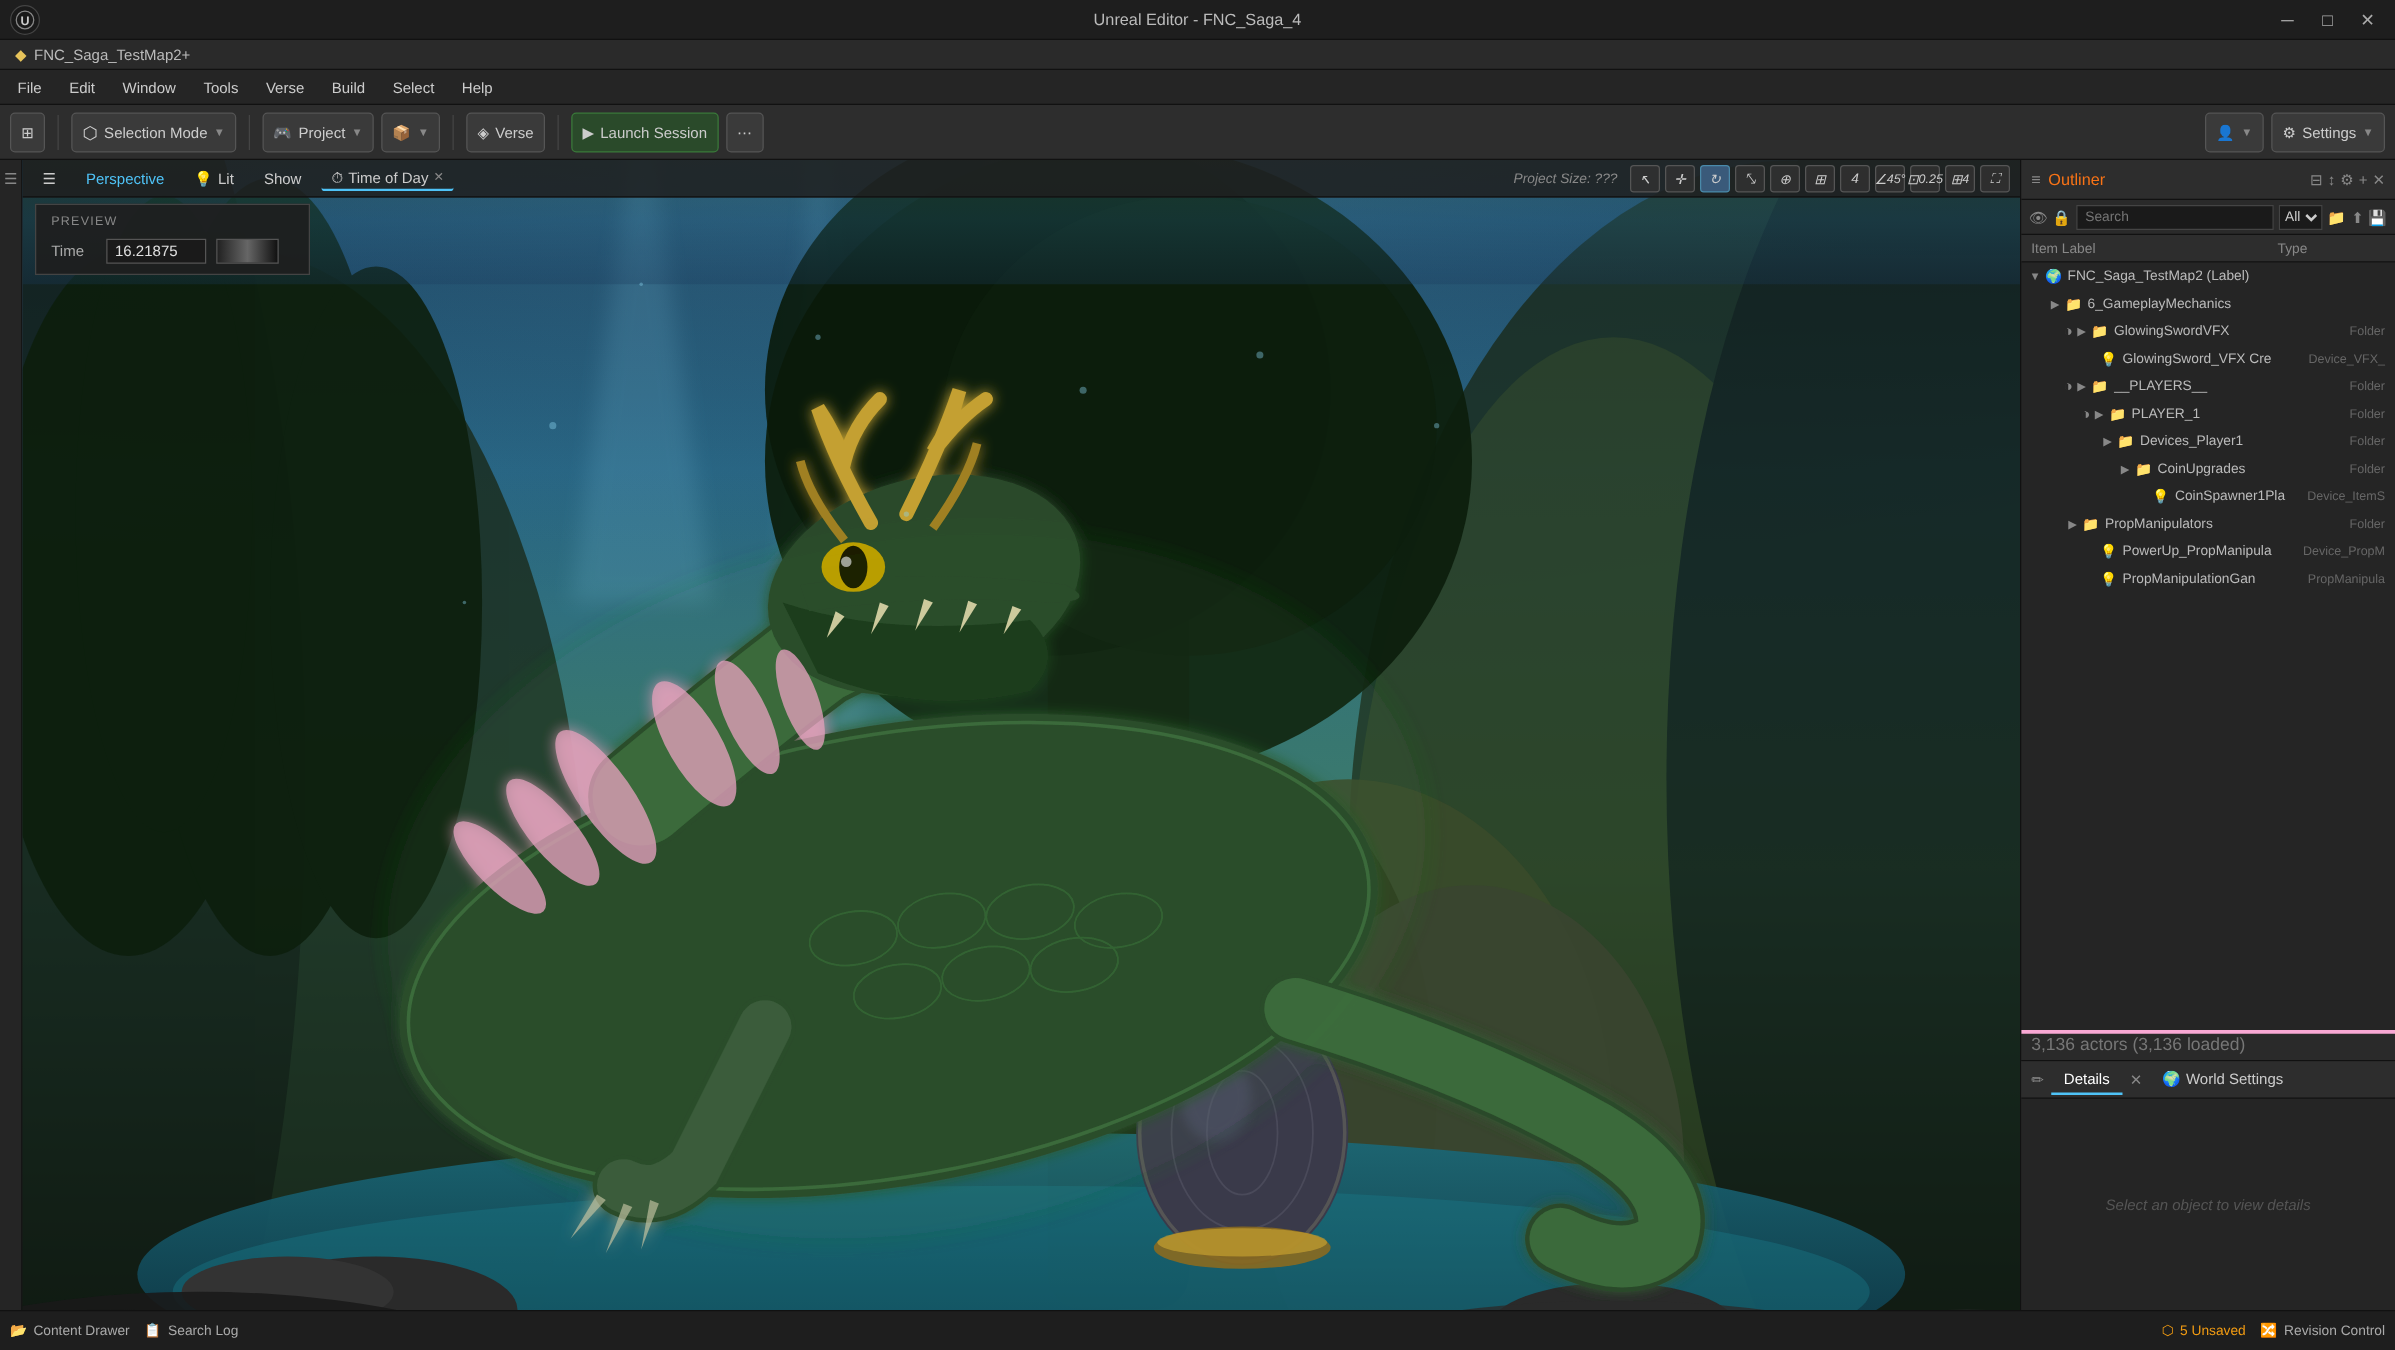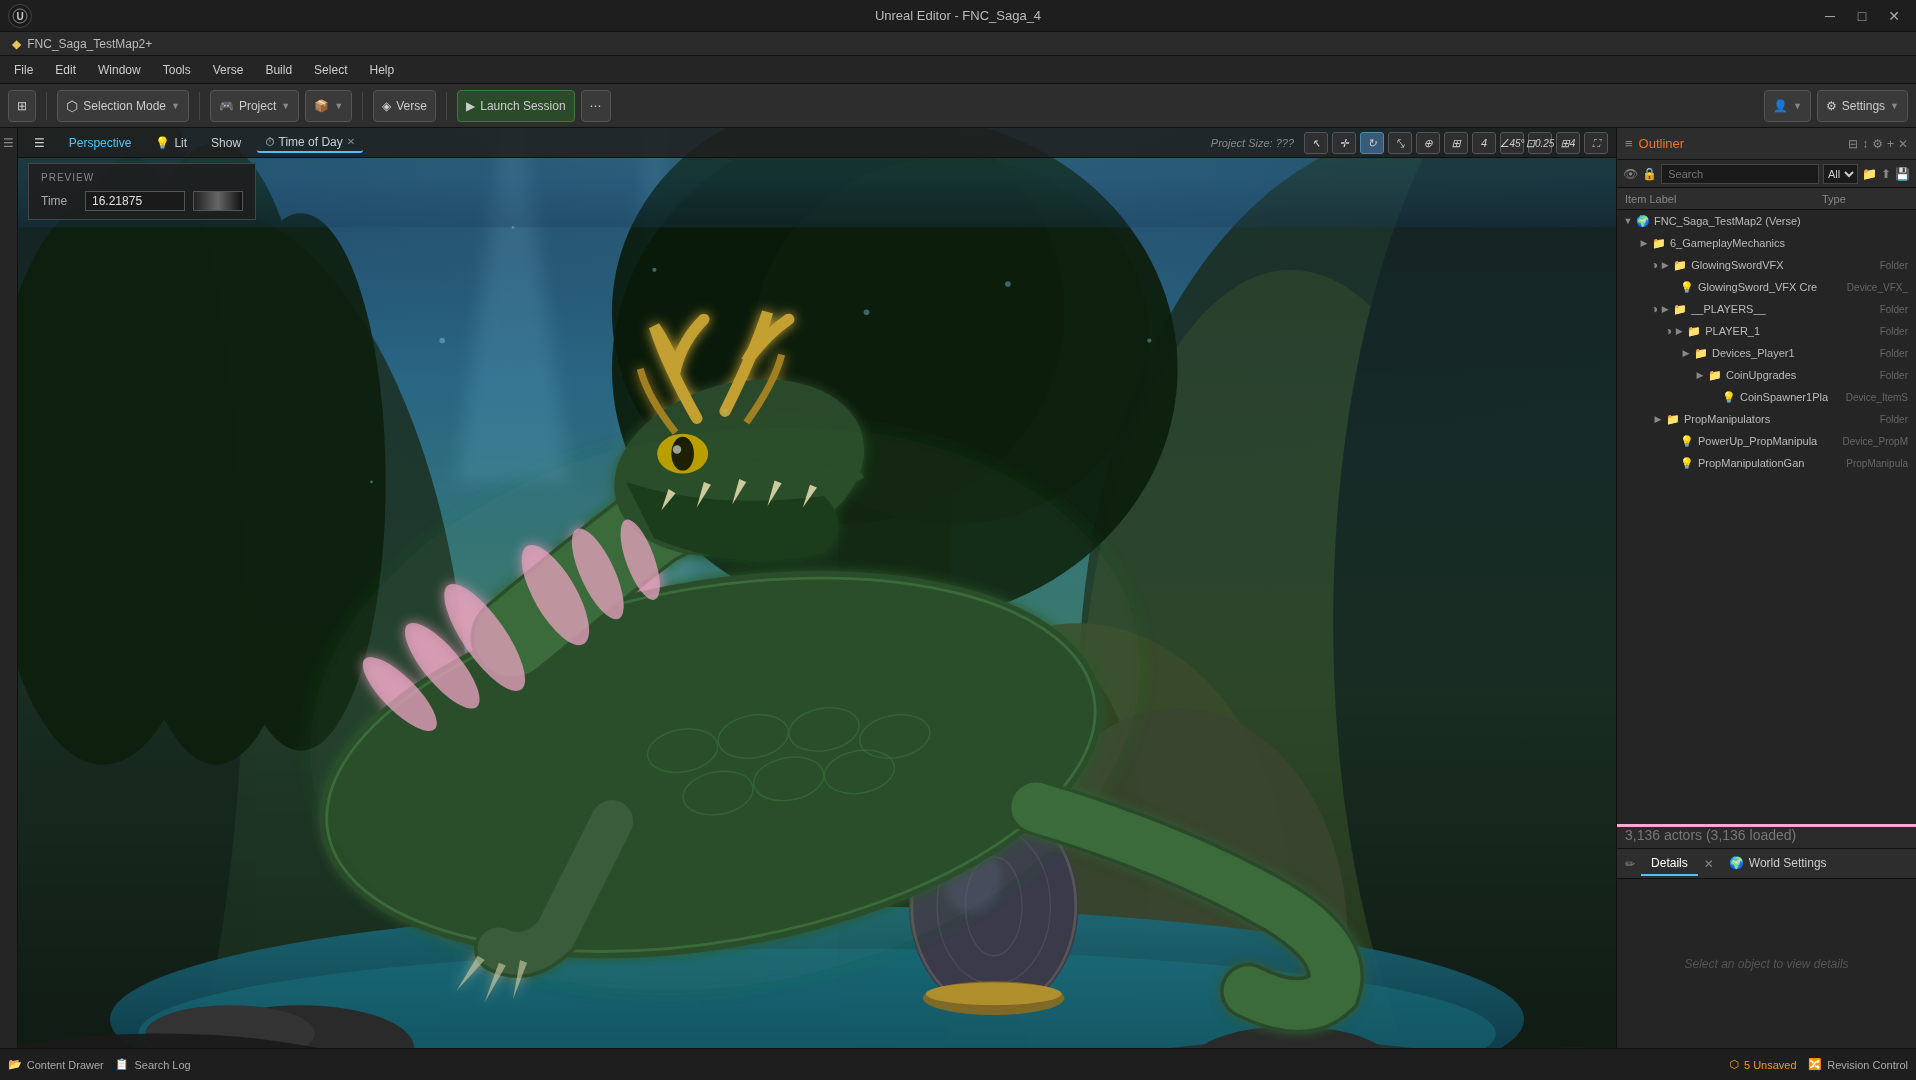--- a/index.html
+++ b/index.html
@@ -264,21 +264,21 @@
       font-size: 12px;
       color: #aaa;
       width: 36px;
     }
     #tod-time-input {
       background: #1a1a1a;
       border: 1px solid #555;
       color: #e0e0e0;
       font-size: 12px;
       padding: 2px 6px;
-      width: 100px;
+      width: 80px;
     }
     #tod-color-swatch {
       width: 50px;
       height: 20px;
       background: linear-gradient(90deg, #222 0%, #666 50%, #111 100%);
       border: 1px solid #555;
     }
 
     
     #right-panel {
@@ -848,21 +848,21 @@
       <div class="col-headers">
         <span class="col-header-label" style="display:flex;align-items:center;gap:3px;">Item Label</span>
         <span class="col-header-type">Type</span>
       </div>
 
       <div id="outliner-tree">
 
         <div class="tree-row" style="padding-left:4px;">
           <span class="tree-expander">▼</span>
           <span class="tree-icon world-icon">🌍</span>
-          <span class="tree-label">FNC_Saga_TestMap2 (Verse)</span>
+          <span class="tree-label">FNC_Saga_TestMap2 (Label)</span>
           <span class="tree-type"></span>
         </div>
 
         <div class="tree-row" style="padding-left:20px;">
           <span class="tree-expander">▶</span>
           <span class="tree-icon folder-icon">📁</span>
           <span class="tree-label">6_GameplayMechanics</span>
           <span class="tree-type"></span>
         </div>
 

